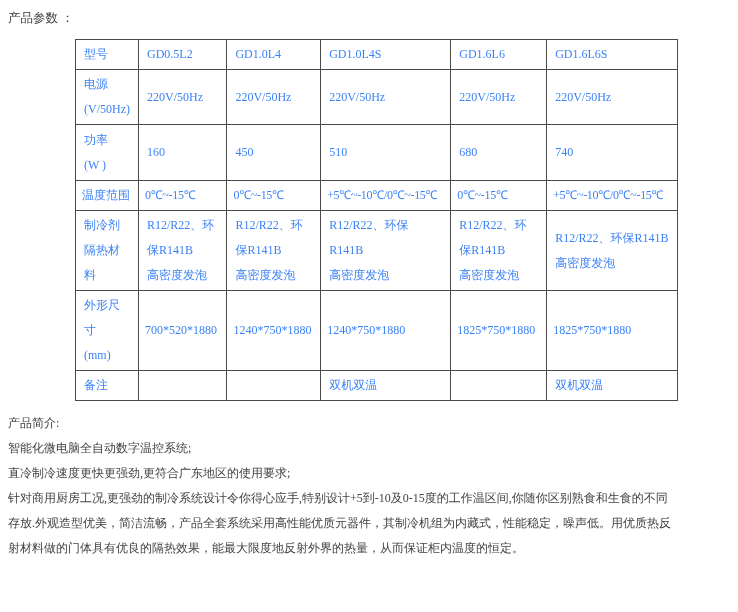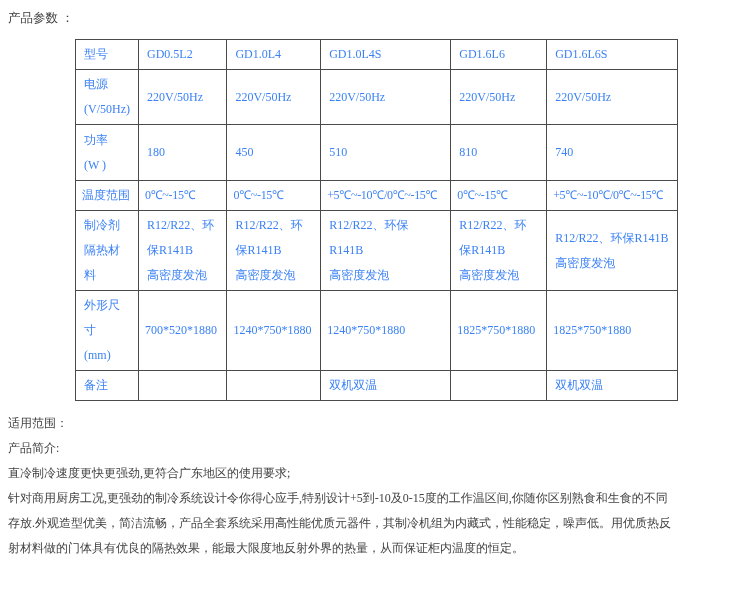--- a/index.html
+++ b/index.html
@@ -78,24 +78,24 @@
 (V/50Hz)</td>
       <td>220V/50Hz</td>
       <td>220V/50Hz</td>
       <td>220V/50Hz</td>
       <td>220V/50Hz</td>
       <td>220V/50Hz</td>
     </tr>
     <tr class="r-watt">
       <td class="lbl">功率
 (W )</td>
-      <td>180</td>
+      <td>160</td>
       <td>450</td>
       <td>510</td>
-      <td>810</td>
+      <td>680</td>
       <td>740</td>
     </tr>
     <tr class="r-temp">
       <td class="lbl">温度范围</td>
       <td>0℃~-15℃</td>
       <td>0℃~-15℃</td>
       <td>+5℃~-10℃/0℃~-15℃</td>
       <td>0℃~-15℃</td>
       <td>+5℃~-10℃/0℃~-15℃</td>
     </tr>
@@ -127,19 +127,19 @@
       <td></td>
       <td></td>
       <td>双机双温</td>
       <td></td>
       <td>双机双温</td>
     </tr>
   </tbody>
     </table>
 
   <div class="body-text">
-    <p>适用范围：</p>
     <p class="gap-top">产品简介:</p>
+    <p>智能化微电脑全自动数字温控系统;</p>
     <p>直冷制冷速度更快更强劲,更符合广东地区的使用要求;</p>
     <p>针对商用厨房工况,更强劲的制冷系统设计令你得心应手,特别设计+5到-10及0-15度的工作温区间,你随你区别熟食和生食的不同存放.外观造型优美，简洁流畅，产品全套系统采用高性能优质元器件，其制冷机组为内藏式，性能稳定，噪声低。用优质热反射材料做的门体具有优良的隔热效果，能最大限度地反射外界的热量，从而保证柜内温度的恒定。</p>
   </div>
 
 </div>
 
 </body></html>

